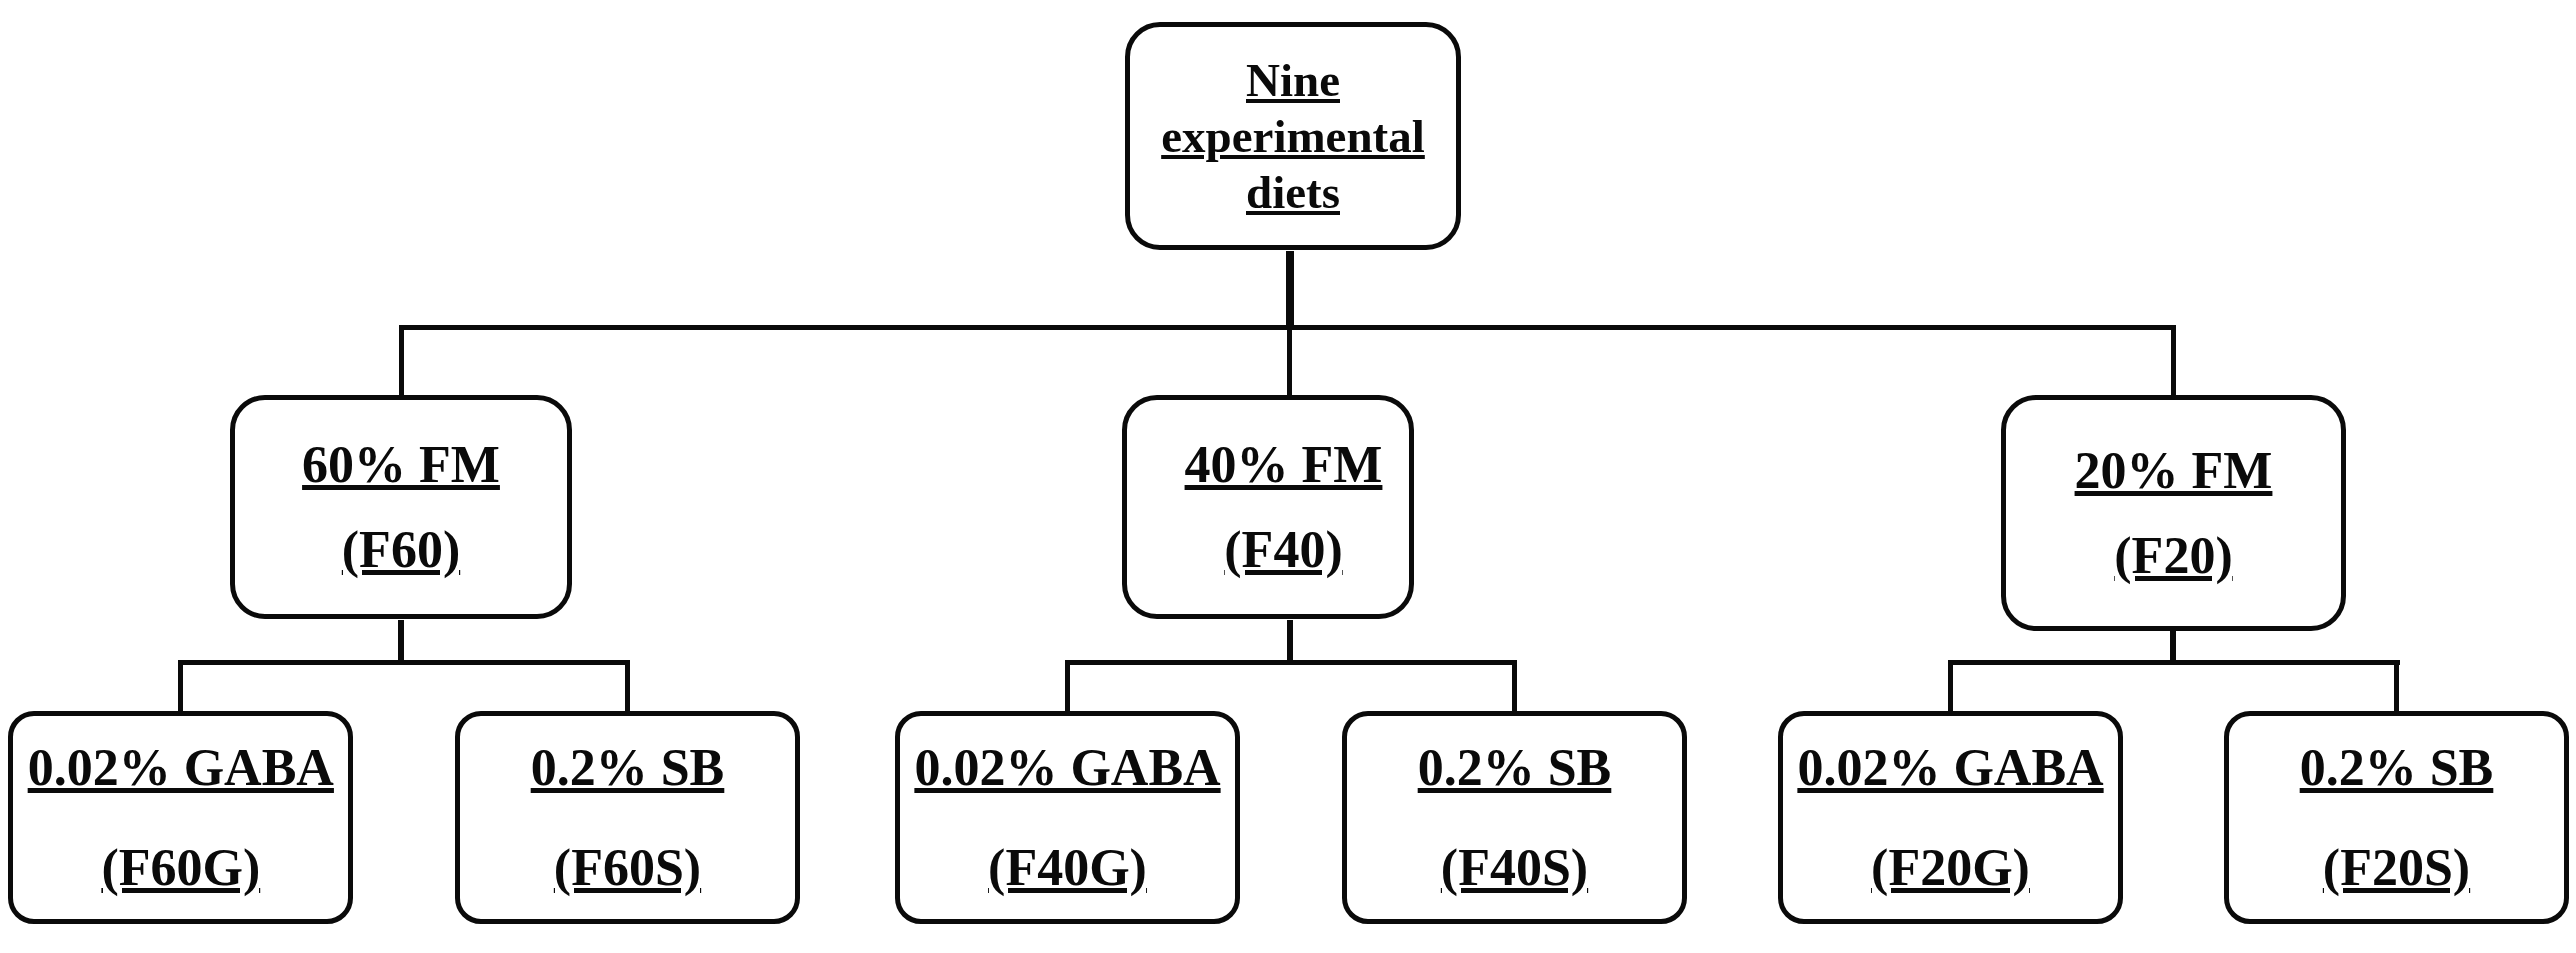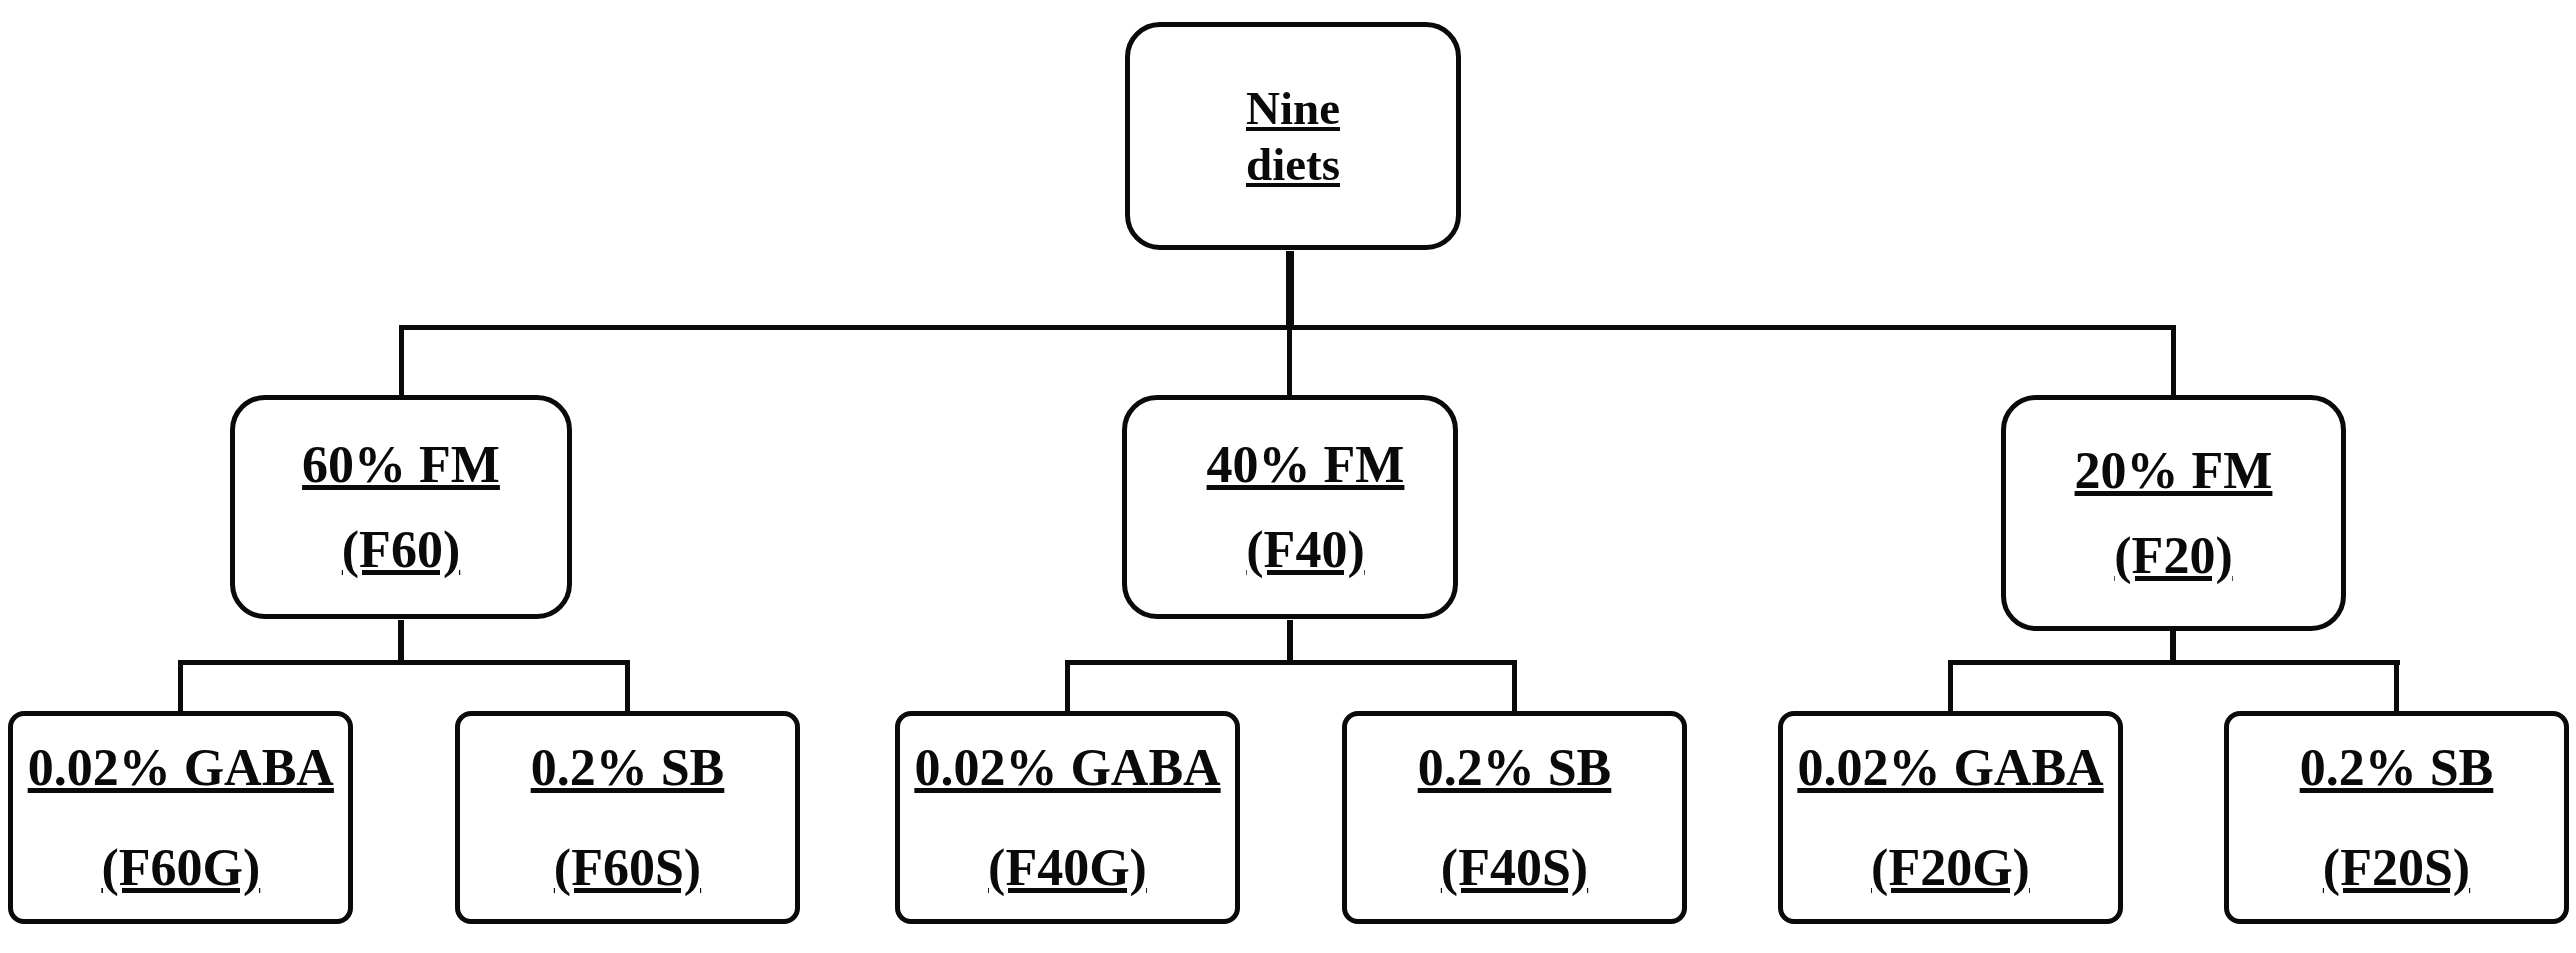--- a/index.html
+++ b/index.html
@@ -38,23 +38,23 @@
   .node.root {
     left: 1125px; top: 22.4px; width: 336px; height: 228px;
     font-size: 47px; line-height: 56px;
   }
   
   .node.l2, .node.l3 {
     font-size: 52px; line-height: 57px;
     row-gap: 28px;
   }
   .node.f60 { left: 230px;  top: 395px; width: 342px; height: 224px; }
-  .node.f40 { left: 1122px; top: 395px; width: 336px; height: 224px; padding-left: 31px; }
+  .node.f40 { left: 1122px; top: 395px; width: 292px; height: 224px; padding-left: 31px; }
   .node.f20 { left: 2001px; top: 395px; width: 345px; height: 236px; }
-  .node.l3  { row-gap: 43px; border-width: 5.9px; border-radius: 16px; }
+  .node.l3  { row-gap: 43px; border-width: 5.9px; border-radius: 26px; }
   .node.f60g { left: 8.3px;   top: 711px; width: 345px; height: 213px; }
   .node.f60s { left: 455px;  top: 711px; width: 345px; height: 213px; }
   .node.f40g { left: 895px; top: 711px; width: 345px; height: 213px; }
   .node.f40s { left: 1342px; top: 711px; width: 345px; height: 213px; }
   .node.f20g { left: 1778px; top: 711px; width: 345px; height: 213px; }
   .node.f20s { left: 2224px; top: 711px; width: 345px; height: 213px; }
 
   .line {
     position: absolute;
     background: #0a0a0a;
@@ -101,20 +101,21 @@
   <div class="line c-br-20"></div>
   <div class="line c-drop-f60g"></div>
   <div class="line c-drop-f60s"></div>
   <div class="line c-drop-f40g"></div>
   <div class="line c-drop-f40s"></div>
   <div class="line c-drop-f20g"></div>
   <div class="line c-drop-f20s"></div>
 
   <div class="node root">
     <span class="nline">Nine</span>
+    <span class="nline">experimental</span>
     <span class="nline">diets</span>
   </div>
 
   <div class="node l2 f60">
     <span class="nline">60% FM</span>
     <span class="nline">(F60)</span>
   </div>
   <div class="node l2 f40">
     <span class="nline">40% FM</span>
     <span class="nline">(F40)</span>

